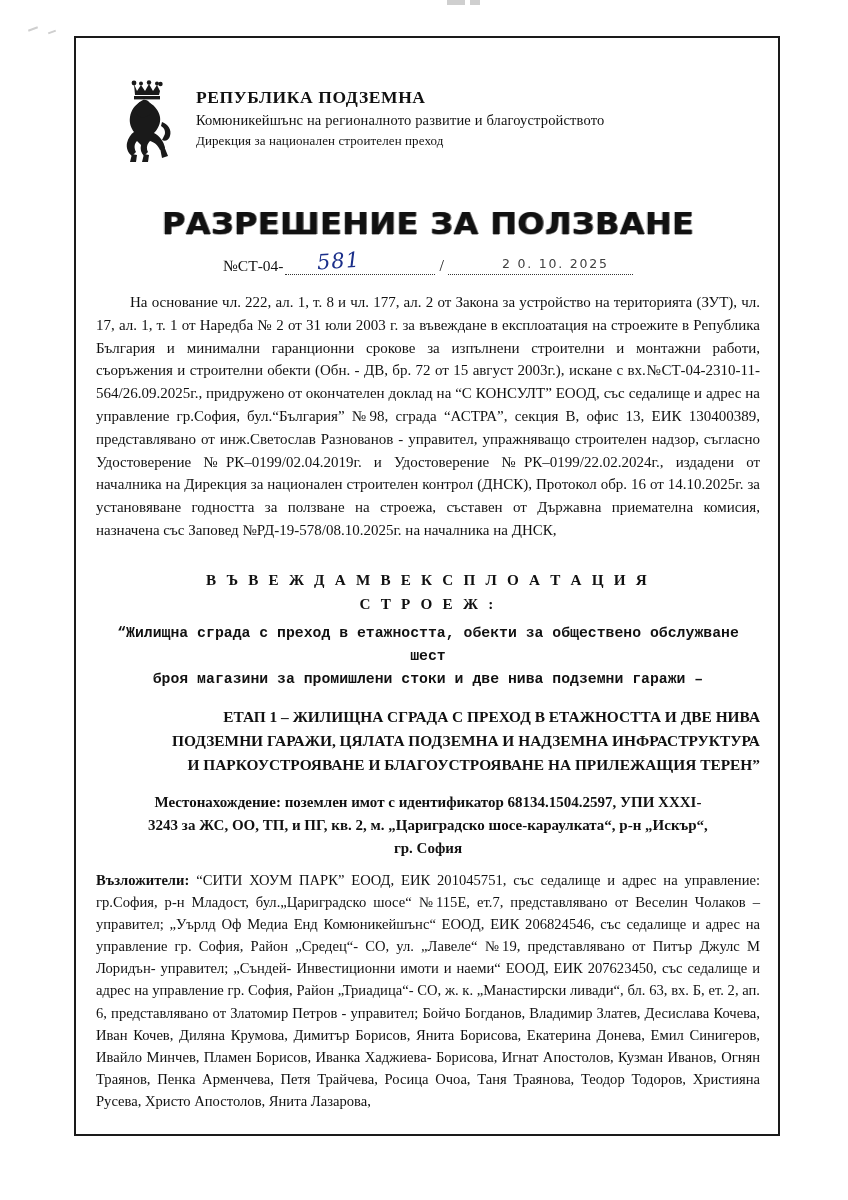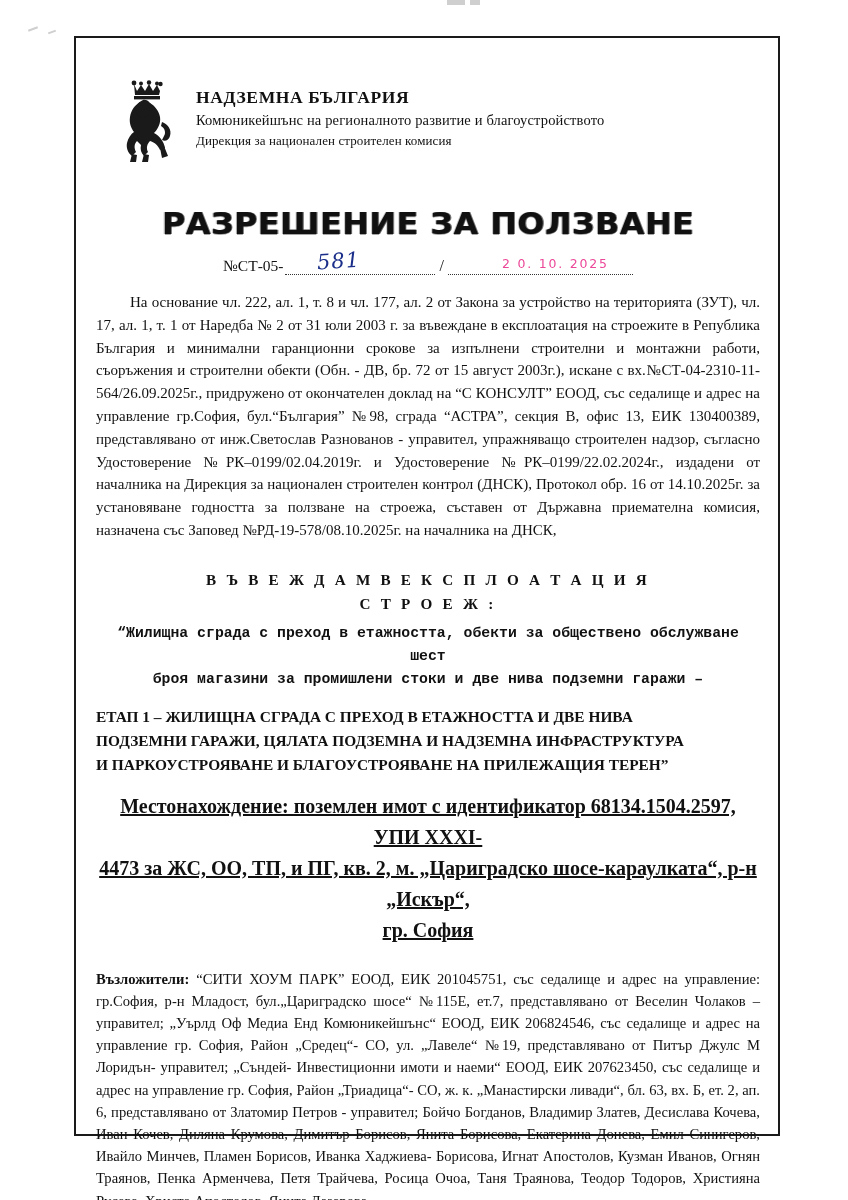--- a/index.html
+++ b/index.html
@@ -132,21 +132,21 @@
     transform: rotate(-4deg);
     letter-spacing: 1px;
   }
   .stamp-date {
     position: absolute;
     left: 54px;
     bottom: 3px;
     font-family: "DejaVu Sans", sans-serif;
     font-size: 12.5px;
     letter-spacing: 1.8px;
-    color: #ec4899;
+    color: #404040;
   }
   .slash { font-size: 16px; padding: 0 2px; }
 
   
   .body-text {
     margin-top: 16px;
     font-size: 15px;
     line-height: 1.52;
     text-align: justify;
     text-justify: inter-word;
@@ -171,32 +171,31 @@
     font-size: 14.8px;
     line-height: 1.55;
     text-align: center;
     font-family: Liberation Mono, monospace;
   }
   .stage-block {
     margin-top: 14px;
     font-weight: bold;
     font-size: 15.4px;
     line-height: 1.55;
-    text-align: left;
+    text-align: right;
   }
   .location-block {
     margin-top: 14px;
     font-weight: bold;
-    font-size: 20px;
+    font-size: 15px;
     line-height: 1.55;
     text-align: center;
-    text-decoration: underline;
   }
   .assignors {
-    margin-top: 22px;
+    margin-top: 8px;
     font-size: 14.6px;
     line-height: 1.52;
     text-align: justify;
   }
   .assignors b { font-weight: bold; }
 
   
   .footer {
     position: absolute;
     left: 92px;
@@ -256,32 +255,32 @@
 
             <path d="M52 44 C58 46 62 52 60 58 C59 62 55 64 52 62 L54 58 C56 55 55 50 51 48 Z"></path>
 
             <path d="M22 76 L20 84 L26 84 L27 77 Z"></path>
             <path d="M34 76 L32 84 L38 84 L39 77 Z"></path>
             <path d="M50 70 L52 80 L58 78 L54 68 Z"></path>
           </g>
         </svg>
       </div>
       <div class="header-text">
-        <div class="org-name">НАДЗЕМНА БЪЛГАРИЯ</div>
+        <div class="org-name">РЕПУБЛИКА ПОДЗЕМНА</div>
         <div class="org-line2">Комюникейшънс на регионалното развитие и благоустройството</div>
-        <div class="org-line3">Дирекция за национален строителен комисия</div>
+        <div class="org-line3">Дирекция за национален строителен преход</div>
       </div>
     </div>
 
     <div class="title-wrap">
       <div class="doc-title">РАЗРЕШЕНИЕ ЗА ПОЛЗВАНЕ</div>
     </div>
 
     <div class="numline">
-      <span class="label">№СТ-05-</span>
+      <span class="label">№СТ-04-</span>
       <span class="dots-a">
         <span class="handwritten">581</span>
       </span>
       <span class="slash">/</span>
       <span class="dots-b">
         <span class="stamp-date">2 0. 10. 2025</span>
       </span>
     </div>
 
     <div class="body-text">
@@ -299,21 +298,21 @@
     </div>
 
     <div class="stage-block">
       <div>ЕТАП 1 – ЖИЛИЩНА СГРАДА С ПРЕХОД В ЕТАЖНОСТТА И ДВЕ НИВА</div>
       <div>ПОДЗЕМНИ ГАРАЖИ, ЦЯЛАТА ПОДЗЕМНА И НАДЗЕМНА ИНФРАСТРУКТУРА</div>
       <div>И ПАРКОУСТРОЯВАНЕ И БЛАГОУСТРОЯВАНЕ НА ПРИЛЕЖАЩИЯ ТЕРЕН”</div>
     </div>
 
     <div class="location-block">
       <div>Местонахождение: поземлен имот с идентификатор 68134.1504.2597, УПИ XXXI-</div>
-      <div>4473 за ЖС, ОО, ТП, и ПГ, кв. 2, м. „Цариградско шосе-караулката“, р-н „Искър“,</div>
+      <div>3243 за ЖС, ОО, ТП, и ПГ, кв. 2, м. „Цариградско шосе-караулката“, р-н „Искър“,</div>
       <div>гр. София</div>
     </div>
 
     <div class="assignors">
       <b>Възложители:</b><span> “СИТИ ХОУМ ПАРК” ЕООД, ЕИК 201045751, със седалище и адрес на управление: гр.София, р-н Младост, бул.„Цариградско шосе“ №115Е, ет.7, представлявано от Веселин Чолаков – управител; „Уърлд Оф Медиа Енд Комюникейшънс“ ЕООД, ЕИК 206824546, със седалище и адрес на управление гр. София, Район „Средец“- СО, ул. „Лавеле“ №19, представлявано от Питър Джулс М Лоридън- управител; „Съндей- Инвестиционни имоти и наеми“ ЕООД, ЕИК 207623450, със седалище и адрес на управление гр. София, Район „Триадица“- СО, ж. к. „Манастирски ливади“, бл. 63, вх. Б, ет. 2, ап. 6, представлявано от Златомир Петров - управител; Бойчо Богданов, Владимир Златев, Десислава Кочева, Иван Кочев, Диляна Крумова, Димитър Борисов, Янита Борисова, Екатерина Донева, Емил Синигеров, Ивайло Минчев, Пламен Борисов, Иванка Хаджиева- Борисова, Игнат Апостолов, Кузман Иванов, Огнян Траянов, Пенка Арменчева, Петя Трайчева, Росица Очоа, Таня Траянова, Теодор Тодоров, Християна Русева, Христо Апостолов, Янита Лазарова,</span>
     </div>
 
   </div>
 
   <div class="footer">ОДК 7.5-1-02</div>

